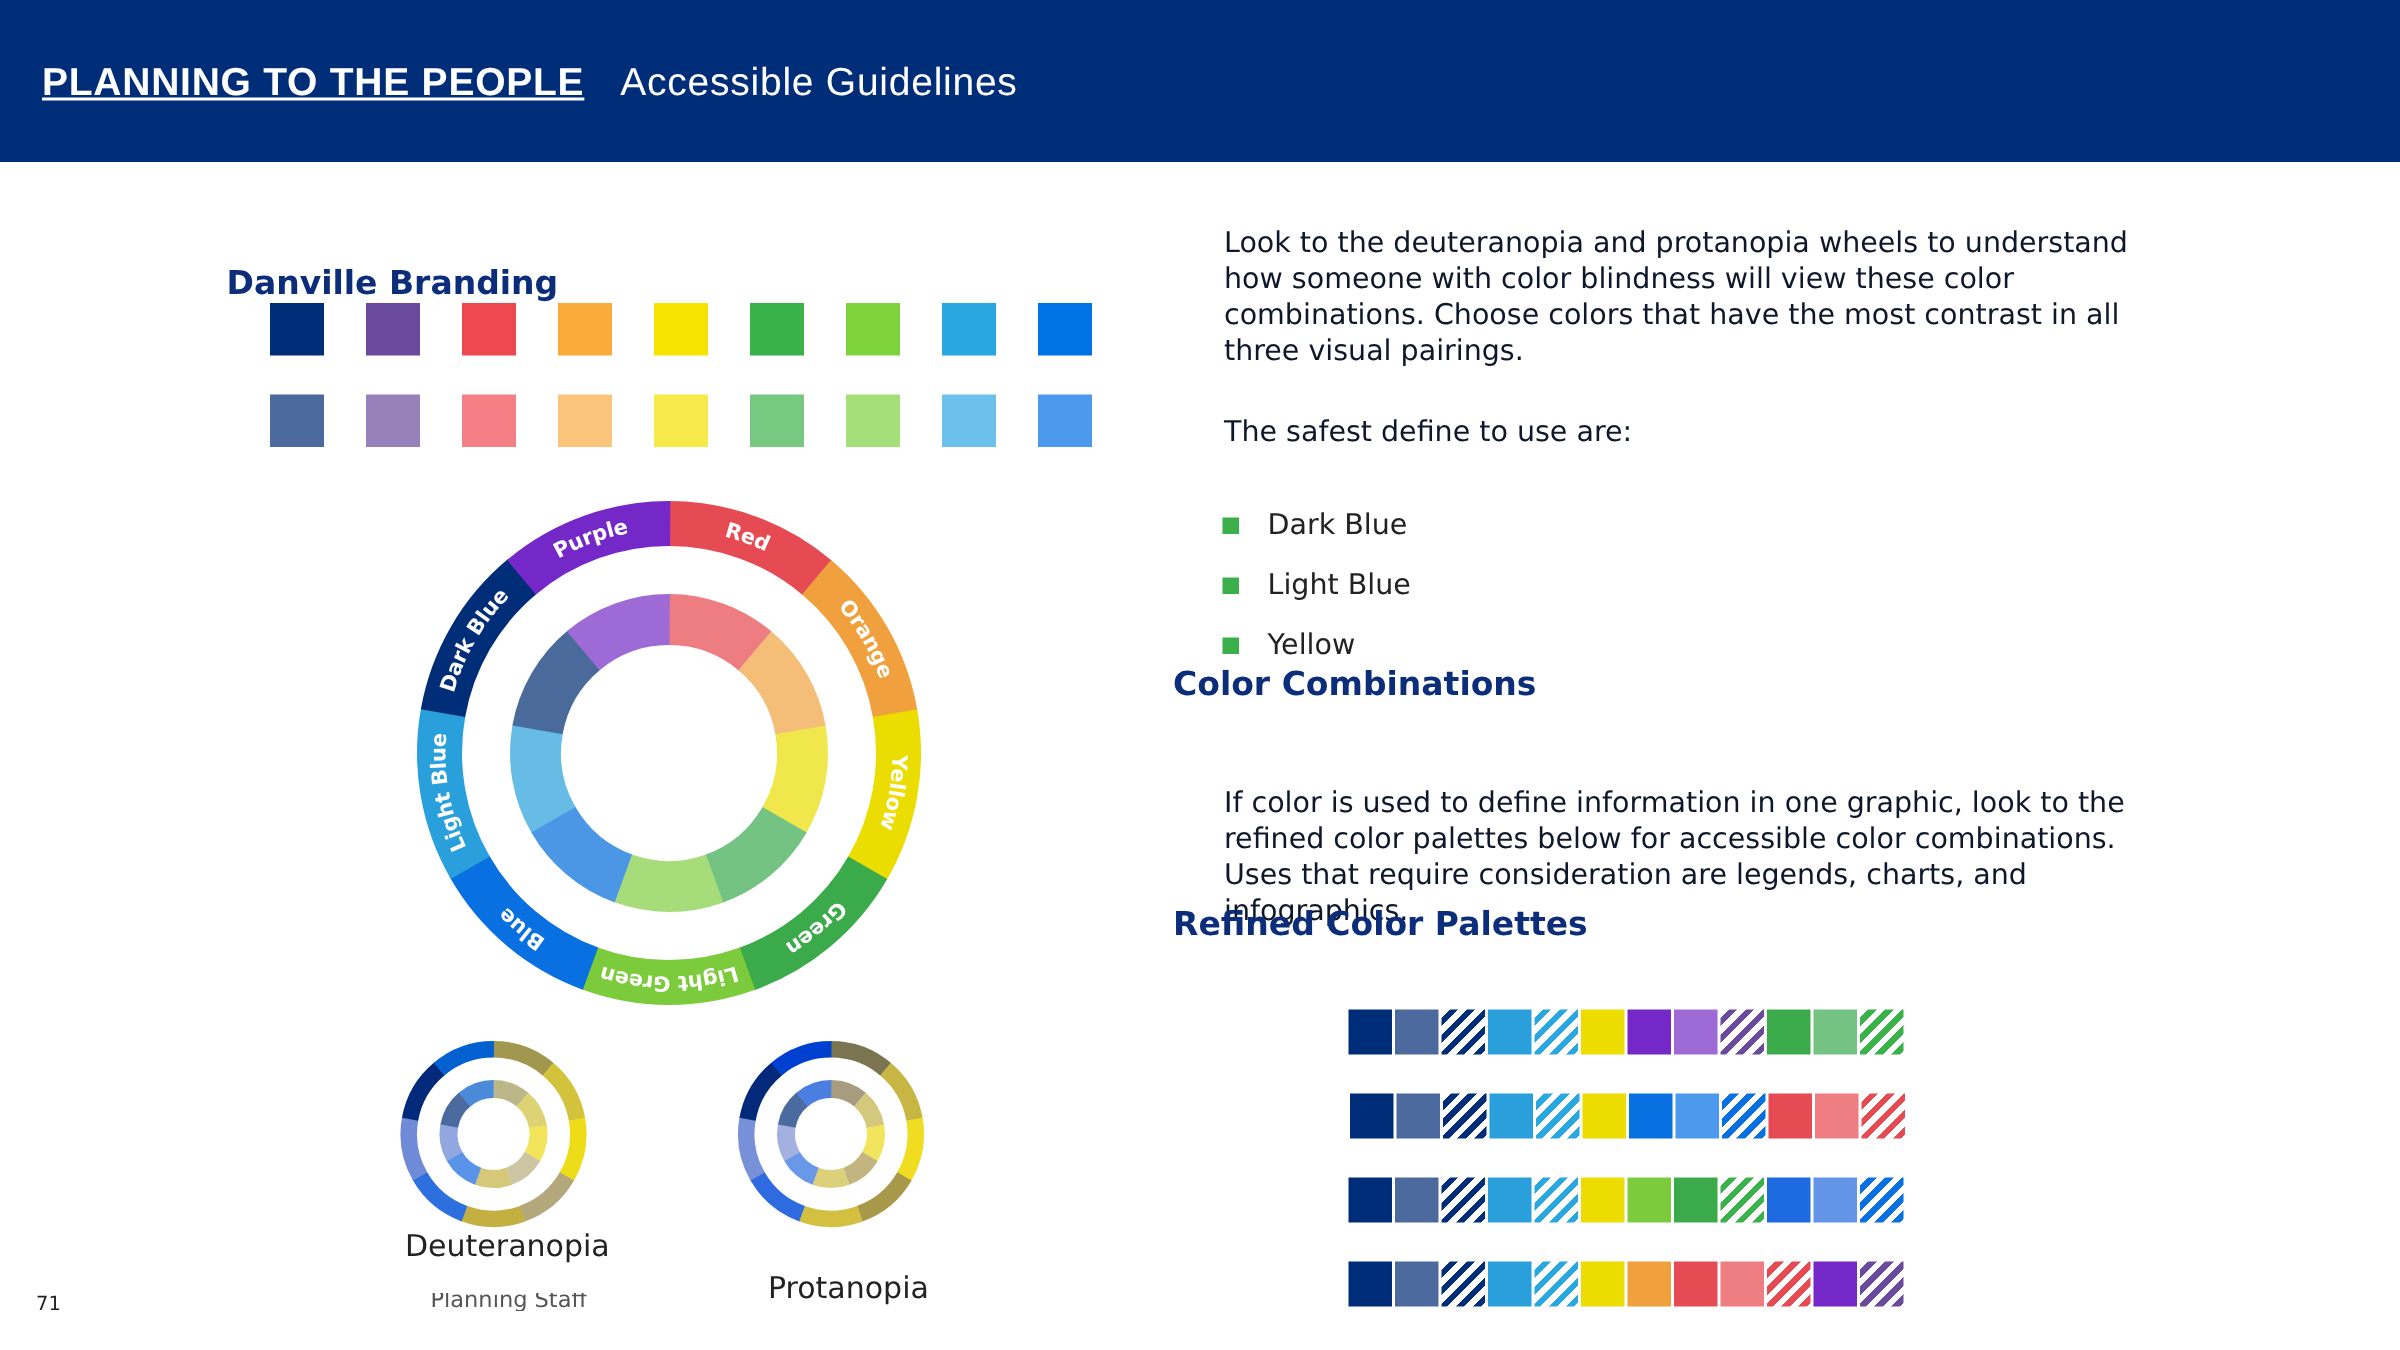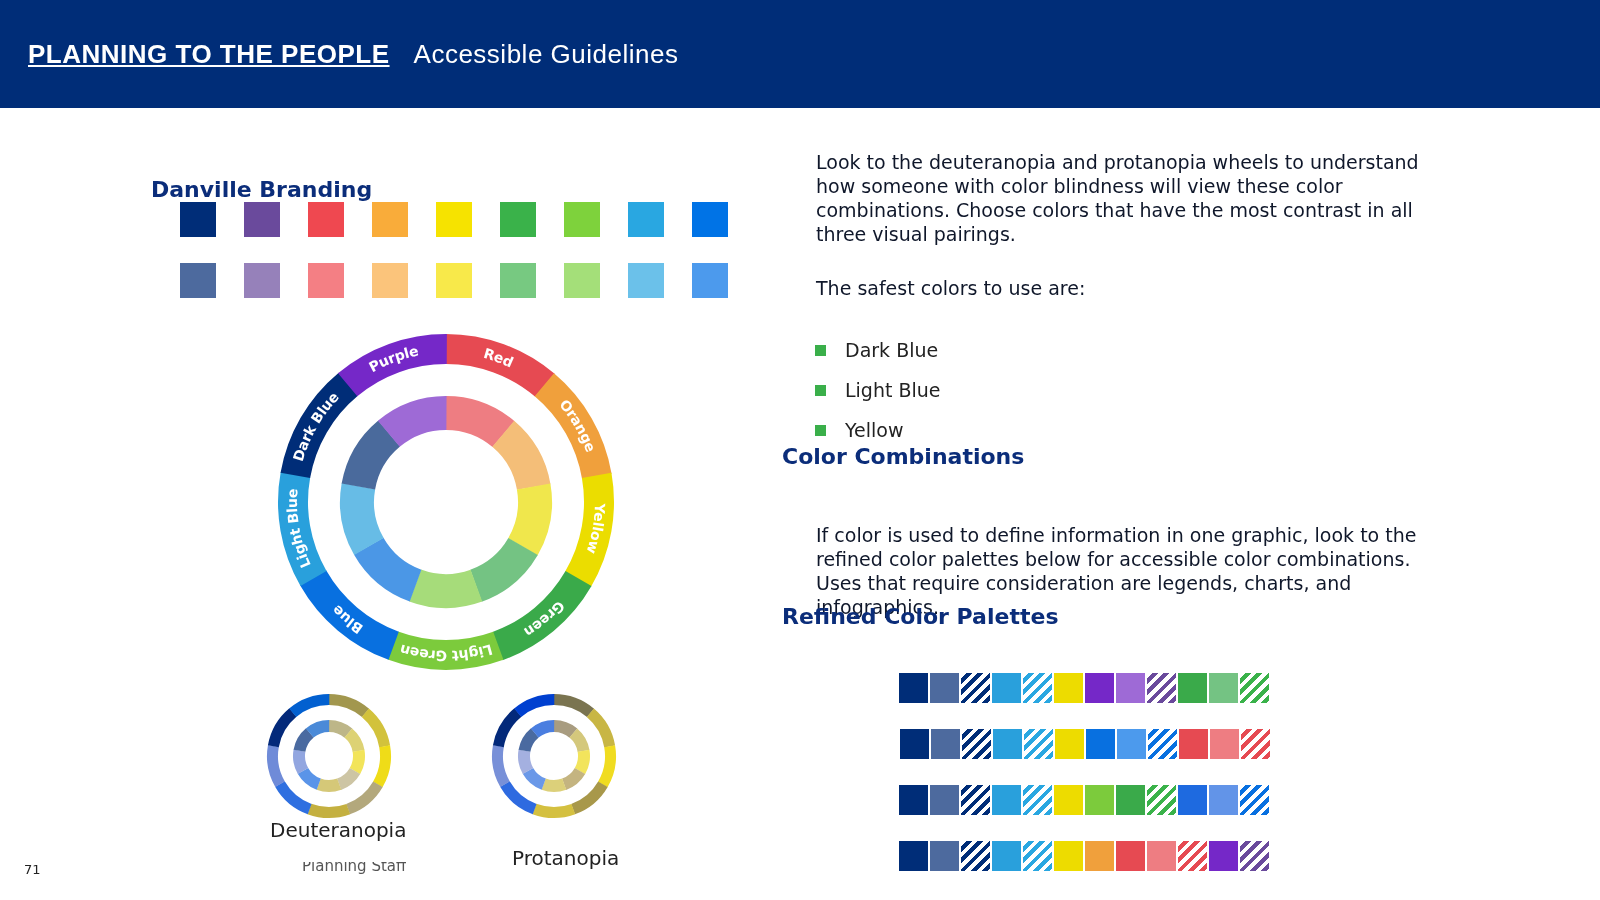--- a/index.html
+++ b/index.html
@@ -18,21 +18,21 @@
 
   .swatch-grid { position: absolute; left: 180px; top: 202px; }
   .swatch-row { display: flex; gap: 28px; margin-bottom: 26px; }
   .swatch { width: 36px; height: 35px; }
 
   .main-wheel { position: absolute; left: 270px; top: 326px; }
   .mini-wheel { position: absolute; }
   .mini-label { position: absolute; font-size: 20px; color: #222; font-family: "DejaVu Sans", sans-serif; }
 
   .page-num { position: absolute; left: 24px; top: 862px; font-size: 13px; color: #222; }
-  .footer-text { position: absolute; left: 302px; top: 862px; height: 12px; overflow: hidden; font-size: 15px; color: #555; line-height: 8px; text-align: center; }
+  .footer-text { position: absolute; left: 287px; top: 862px; height: 12px; overflow: hidden; font-size: 15px; color: #555; line-height: 8px; text-align: center; }
 
   .para { position: absolute; left: 816px; font-size: 19px; line-height: 24px; color: #0f172a; width: 640px; }
 
   .safe-list { position: absolute; left: 815px; top: 330px; list-style: none; }
   .safe-list li { display: flex; align-items: center; height: 40px; font-size: 19px; }
   .bullet { width: 11px; height: 11px; background: #3aaf4a; margin-right: 19px; }
 
   .palettes { position: absolute; left: 899px; top: 673px; }
   .pal-row { display: flex; gap: 2px; margin-bottom: 26px; height: 30px; }
   .pal-row:nth-child(2) { margin-left: 1px; }
@@ -159,21 +159,21 @@
     <path d="M32.82308546376021,82 A36,36 0 0 1 28.580138634392497,57.56312025581142 L40.386759089595,59.70874683720761 A24,24 0 0 0 43.21539030917347,76 Z" fill="#a4b0e0"></path>
     <path d="M28.54692089156051,57.7486656039905 A36,36 0 0 1 41.004358569438494,36.30161601831177 L48.66957237962566,45.534410678874515 A24,24 0 0 0 40.36461392770701,59.83244373599367 Z" fill="#4a6aa0"></path>
     <path d="M40.85964605128458,36.42240004771679 A36,36 0 0 1 64.18849469793112,28.00049347909264 L64.12566313195408,40.00032898606176 A24,24 0 0 0 48.573097367523054,45.61493336514453 Z" fill="#4a7ee0"></path>
   </svg>
 <div class="mini-label" style="left:512px; top:846px;">Protanopia</div>
 
 <div class="page-num">71</div>
 <div class="footer-text">Planning Staff</div>
 
 <div class="para" style="top:150px;">Look to the deuteranopia and protanopia wheels to understand how someone with color blindness will view these color combinations. Choose colors that have the most contrast in all three visual pairings.</div>
-<div class="para" style="top:276px;">The safest colors to use are:</div>
+<div class="para" style="top:276px;">The safest define to use are:</div>
 
 <ul class="safe-list">
   <li>
       <span class="bullet"></span>
       <span>Dark Blue</span>
     </li>
   <li>
       <span class="bullet"></span>
       <span>Light Blue</span>
     </li>

